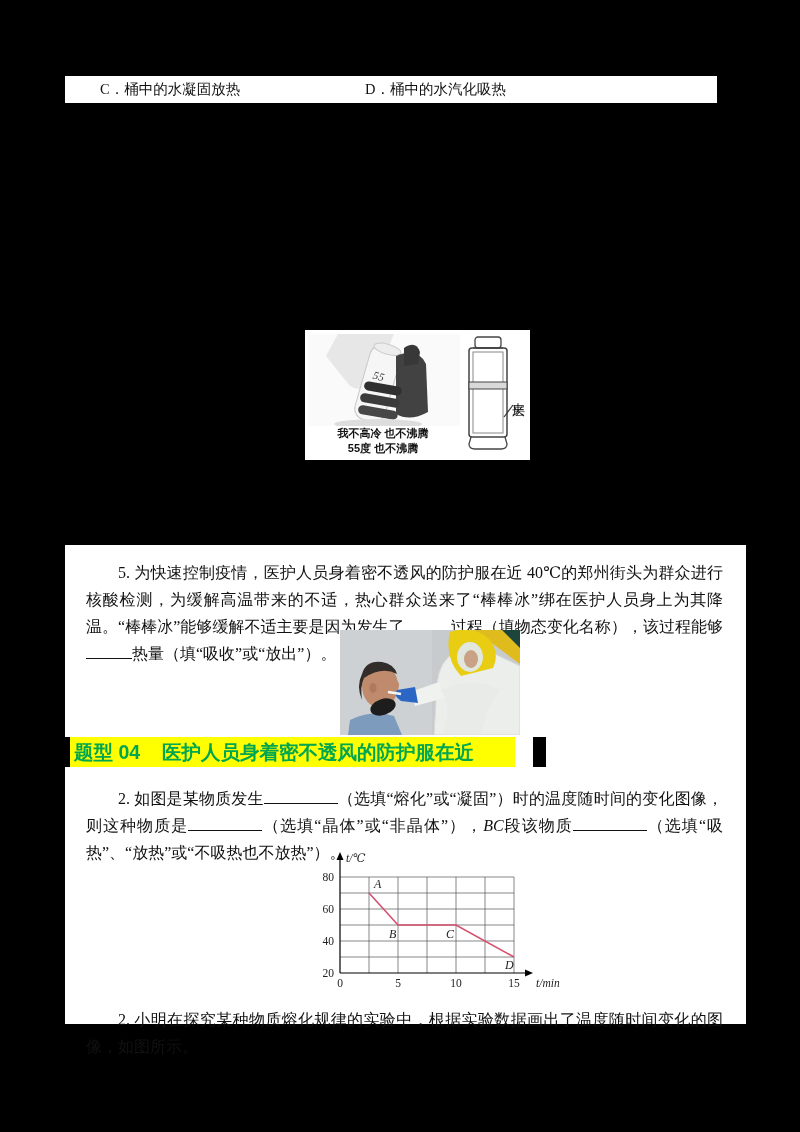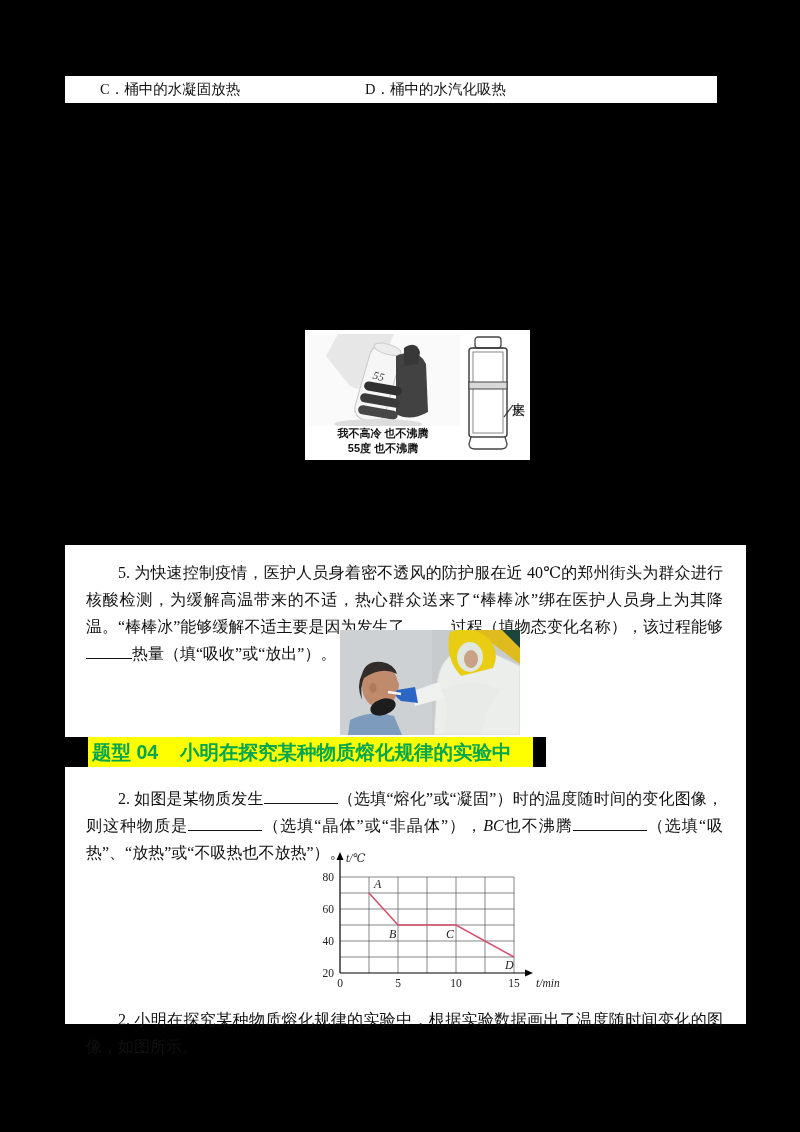--- a/index.html
+++ b/index.html
@@ -38,21 +38,21 @@
   .blank{display:inline-block;border-bottom:1.4px solid #111;height:14px;
     vertical-align:baseline;}
   .w46{width:46px;}
   .w74{width:74px;}
   .photo2{position:absolute;left:275px;top:85px;}
 
   
   .band-black{position:absolute;top:192px;height:30px;background:#000;}
   .band-black-left{left:0;width:23px;}
   .band-black-right{left:468px;width:13px;}
-  .header-band{position:absolute;left:23px;top:192px;width:445px;height:30px;
+  .header-band{position:absolute;left:5px;top:192px;width:445px;height:30px;
     display:flex;align-items:center;white-space:nowrap;
     font-family:"Liberation Sans","DejaVu Sans",sans-serif;font-weight:bold;
     font-size:19.5px;}
   .header-band .badge{margin-left:4px;}
   .header-band .title{margin-left:22px;}
 
   
   .chart-svg{position:absolute;left:235px;top:300px;}
   .chart-svg text{font-family:"Liberation Serif","DejaVu Serif",serif;}
   .chart-svg .tick{font-size:11.5px;fill:#222;}
@@ -120,26 +120,26 @@
     <ellipse cx="131" cy="29" rx="7" ry="9" fill="#c9a184"></ellipse>
     <path d="M99,52 L70,62 L75,76 L105,68 Z" fill="#f0f2f0"></path>
     <path d="M57,60 L75,57 L78,73 L61,71 Q53,66 57,60 Z" fill="#2b66c4"></path>
     <line x1="48" y1="62" x2="61" y2="64" stroke="#f5f5f5" stroke-width="2.4"></line>
     <path d="M100,60 Q112,70 104,105 L140,105 Q150,70 160,60 Q140,50 120,54 Z" fill="#e6e8e6" opacity="0.5"></path>
   </svg>
 
   <div class="band-black band-black-left"></div>
   <div class="header-band" style="background: rgb(255, 255, 0); color: rgb(0, 166, 80);">
     <span class="badge">题型 04</span>
-    <span class="title">小明在探究某种物质熔化规律的实验中</span>
+    <span class="title">医护人员身着密不透风的防护服在近</span>
   </div>
   <div class="band-black band-black-right"></div>
 
   <p class="para q1">
-    <span>2. 如图是某物质发生</span><span class="blank w74"></span><span>（选填“熔化”或“凝固”）时的温度随时间的变化图像，则这种物质是</span><span class="blank w74"></span><span>（选填“晶体”或“非晶体”），</span><i>BC</i><span>也不沸腾</span><span class="blank w74"></span><span>（选填“吸热”、“放热”或“不吸热也不放热”）。</span>
+    <span>2. 如图是某物质发生</span><span class="blank w74"></span><span>（选填“熔化”或“凝固”）时的温度随时间的变化图像，则这种物质是</span><span class="blank w74"></span><span>（选填“晶体”或“非晶体”），</span><i>BC</i><span>段该物质</span><span class="blank w74"></span><span>（选填“吸热”、“放热”或“不吸热也不放热”）。</span>
   </p>
 
   <svg id="melt-chart" class="chart-svg" width="260" height="152" viewBox="0 0 260 152">
       <line x1="69" y1="32" x2="69" y2="128" stroke="#555555" stroke-width="0.7"></line>
       <line x1="98" y1="32" x2="98" y2="128" stroke="#555555" stroke-width="0.7"></line>
       <line x1="127" y1="32" x2="127" y2="128" stroke="#555555" stroke-width="0.7"></line>
       <line x1="156" y1="32" x2="156" y2="128" stroke="#555555" stroke-width="0.7"></line>
       <line x1="185" y1="32" x2="185" y2="128" stroke="#555555" stroke-width="0.7"></line>
       <line x1="214" y1="32" x2="214" y2="128" stroke="#555555" stroke-width="0.7"></line>
       <line x1="40" y1="112" x2="214" y2="112" stroke="#555555" stroke-width="0.7"></line>

